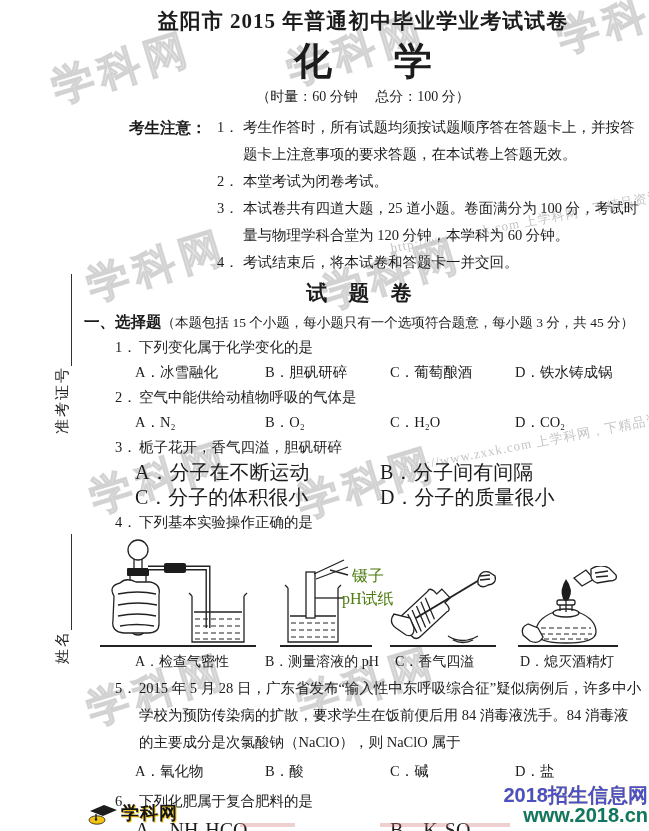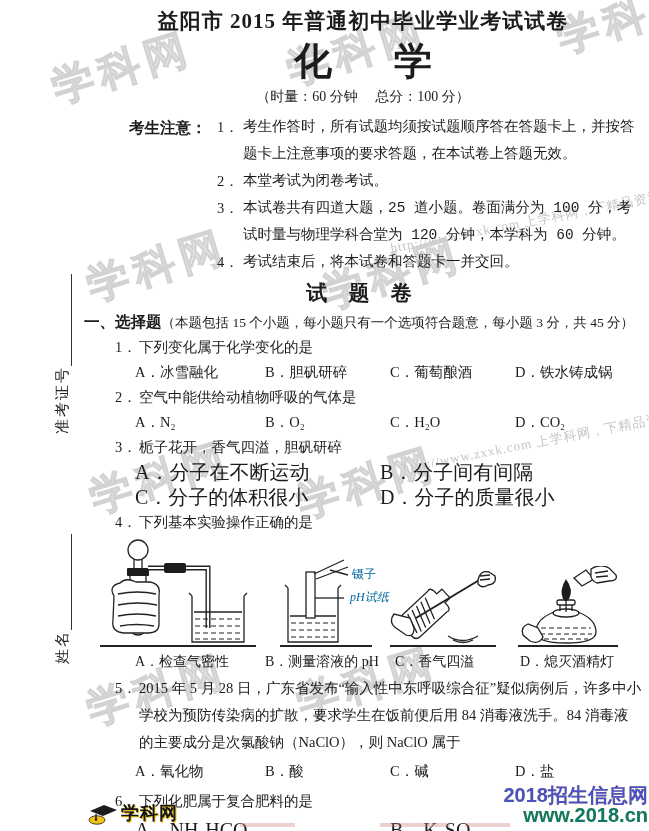--- a/index.html
+++ b/index.html
@@ -29,38 +29,38 @@
   
   .main{position:absolute;left:84px;top:6px;width:558px;z-index:1;}
   .exam-title{text-align:center;font-size:21px;font-weight:bold;letter-spacing:1px;line-height:30px;}
   .subject{text-align:center;font-size:38px;font-weight:bold;letter-spacing:12px;padding-left:12px;line-height:50px;margin-top:0px;}
   .meta{text-align:center;font-size:14px;line-height:20px;margin-top:1px;}
   .notice{display:flex;margin-top:7px;font-size:14.5px;line-height:27px;margin-left:45px;}
   .notice-label{flex:none;width:88px;font-weight:bold;font-size:15.5px;font-family:"Liberation Sans","DejaVu Sans",sans-serif;}
   .notice-items{flex:1;}
   .notice-item{display:flex;}
   .notice-item .num{flex:none;width:26px;}
-  .notice-item .txt{flex:1;font-family:Liberation Mono, monospace;}
+  .notice-item .txt{flex:1;}
   .paper-heading{text-align:center;font-size:21px;font-weight:bold;letter-spacing:8px;line-height:30px;margin-top:2px;}
   .section-line{margin-top:2px;line-height:24px;}
   .section-label{font-weight:bold;font-size:15.5px;font-family:"Liberation Sans","DejaVu Sans",sans-serif;text-align:center;}
   .section-note{font-size:13.5px;}
   .q{display:flex;margin-left:31px;font-size:14.5px;line-height:25px;}
   .q .qnum{flex:none;width:24px;}
   .q .qstem{flex:1;}
   .q5{line-height:27px;margin-top:3px;}
   .opts4{display:grid;grid-template-columns:130px 125px 125px auto;margin-left:51px;font-size:14.5px;line-height:25px;}
   .opts2{display:grid;grid-template-columns:245px auto;margin-left:51px;font-size:20px;line-height:25px;}
   .opts2b{grid-template-columns:255px auto;}
   .opts-q5{line-height:27px;margin-top:2px;}
   
   .figs{position:relative;height:112px;margin-top:3px;}
   .fig{position:absolute;bottom:0;}
   .fig svg{display:block;}
-  .fig .lbl{position:absolute;font-size:12px;white-space:nowrap;color:#0369a1;}
+  .fig .lbl{position:absolute;font-size:16px;white-space:nowrap;color:#4d7c0f;}
   .figcaps{display:grid;grid-template-columns:130px 130px 125px auto;margin-left:51px;font-size:14px;line-height:21px;margin-top:1px;}
   svg .ln{stroke:#222;stroke-width:1.3;fill:none;}
   svg .thk{stroke:#222;stroke-width:2;fill:none;}
   svg .blk{fill:#1c1c1c;stroke:none;}
   svg .wht{fill:#ffffff;stroke:#222;stroke-width:1.3;}
   svg .dash{stroke:#222;stroke-width:1;fill:none;stroke-dasharray:5 3;}
   
   .footer-logo{position:absolute;left:88px;top:801px;display:flex;align-items:center;gap:3px;z-index:2;}
   .footer-logo .brandtxt{
     font-family:"Liberation Sans","DejaVu Sans",sans-serif;
@@ -205,21 +205,21 @@
           <line x1="11" y1="72" x2="55" y2="72"></line>
           <line x1="11" y1="79" x2="55" y2="79"></line>
         </g>
         <rect class="wht" x="26" y="14" width="9" height="46"></rect>
         <path class="ln" d="M64 2 L34 16 M68 9 L36 21"></path>
         <line class="ln" x1="50" y1="12" x2="68" y2="17"></line>
         <line class="ln" x1="35" y1="40" x2="64" y2="40"></line>
         <line class="thk" x1="0" y1="88" x2="92" y2="88"></line>
       </svg>
       <span class="lbl" style="left:72px;top:8px;">镊子</span>
-      <span class="lbl" style="left:70px;top:31px;font-style:italic;">pH试纸</span>
+      <span class="lbl" style="left:62px;top:31px;">pH试纸</span>
     </div>
 
     <div class="fig" style="left:306px;">
       <svg width="108" height="84" viewBox="0 0 108 84">
         <g transform="rotate(47 34 48)">
           <path class="wht" d="M20 30 Q18 26 24 25 L28 25 L28 18 H40 L40 25 L44 25 Q50 26 48 30 L48 66 Q48 72 42 72 H26 Q20 72 20 66 Z"></path>
           <path class="ln" d="M23 36 L45 44 M23 42 L45 50 M23 48 L45 56 M23 54 L45 62 M23 60 L43 66"></path>
         </g>
         <line class="thk" x1="26" y1="52" x2="96" y2="10"></line>
         <path class="wht" d="M88 14 Q90 4 99 6 L105 10 Q107 18 98 19 Q92 23 88 18 Z"></path>

